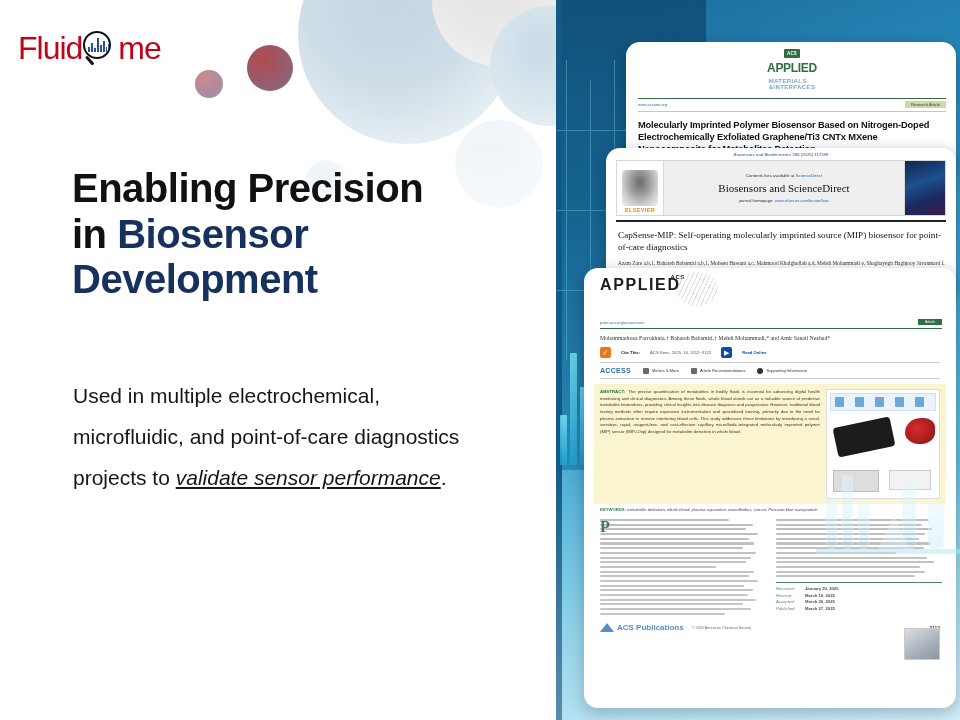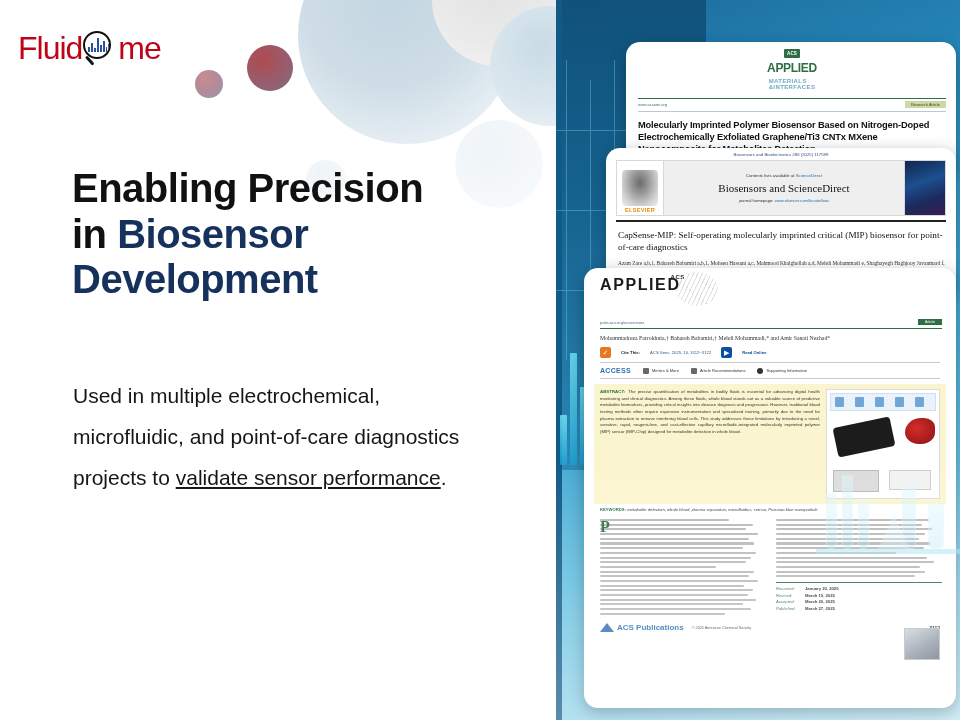--- a/index.html
+++ b/index.html
@@ -45,21 +45,21 @@
   .logo-mag .peaks i{display:block;width:2px;background:#2a4fa0;}
 
   
   .headline{position:absolute;left:72px;top:166px;width:430px;
     font-size:40px;line-height:1.14;font-weight:bold;color:#111;letter-spacing:-0.5px;}
   .headline .accent{color:#16325c;}
 
   
   .body-copy{position:absolute;left:73px;top:376px;width:420px;
     font-size:21px;line-height:1.95;color:#161616;font-weight:400;}
-  .body-copy .u{text-decoration:underline;text-underline-offset:2px;}
+  .body-copy .u{text-decoration:underline;text-underline-offset:2px;font-style:italic;}
 
   
   .right-panel{position:absolute;left:556px;top:0;width:404px;height:720px;overflow:hidden;
     background:linear-gradient(160deg,#1b6b9b 0%,#2585b6 22%,#3ea3cf 48%,#63c0e0 68%,#9ad8ec 86%,#bde6f4 100%);}
   .rp-edge{position:absolute;left:0;top:0;width:6px;height:720px;background:#115a86;}
   .rp-dark{position:absolute;left:0;top:0;width:150px;height:470px;
     background:linear-gradient(180deg,#0f4f77 0%,#14608c 45%,#2a86b4 100%);opacity:.92;}
 
   
   .bars{position:absolute;left:4px;bottom:255px;width:96px;height:200px;display:flex;align-items:flex-end;gap:3px;opacity:.75;}
@@ -305,21 +305,21 @@
               <span>Contents lists available at </span><b>ScienceDirect</b>
             </div>
             <div class="jname">Biosensors and ScienceDirect</div>
             <div class="c3">
               <span>journal homepage: </span><b>www.elsevier.com/locate/bios</b>
             </div>
           </div>
           <div class="cover"></div>
         </div>
         <div class="bar"></div>
-        <div class="title">CapSense-MIP: Self-operating molecularly imprinted critical (MIP) biosensor for point-of-care diagnostics</div>
+        <div class="title">CapSense-MIP: Self-operating molecularly imprinted source (MIP) biosensor for point-of-care diagnostics</div>
         <div class="authors">Azam Zare a,b,1, Bahareh Babamiri a,b,1, Mohsen Hassani a,c, Mahmood Khalghollah a,d, Mehdi Mohammadi e, Shaghayegh Haghjooy Javanmard f, Amir Sanati Nezhad a,b,c,*</div>
         <div class="affil">a BioMEMS and Bioinspired Microfluidic Laboratory, Department of Biomedical Engineering, University of Calgary, Calgary, AB, Canada</div>
       </div>
     </div>
 
     <div class="paper p3">
       <div class="paper-inner">
         <div class="logo-row">
           <span class="sensors">APPLIED</span>
           <span class="acs-sup">ACS</span>

